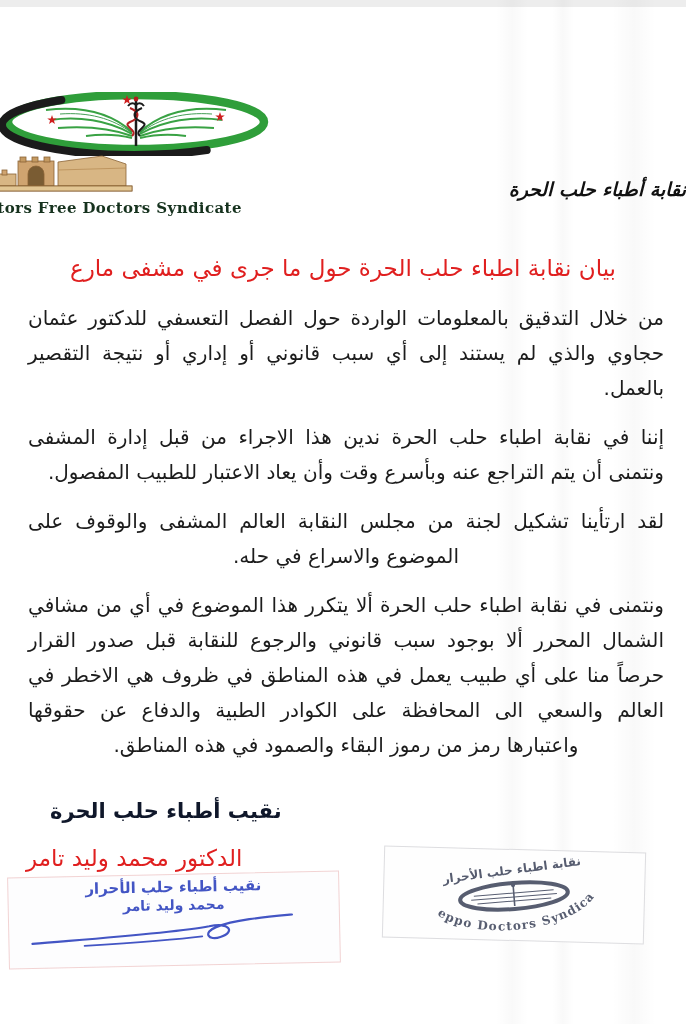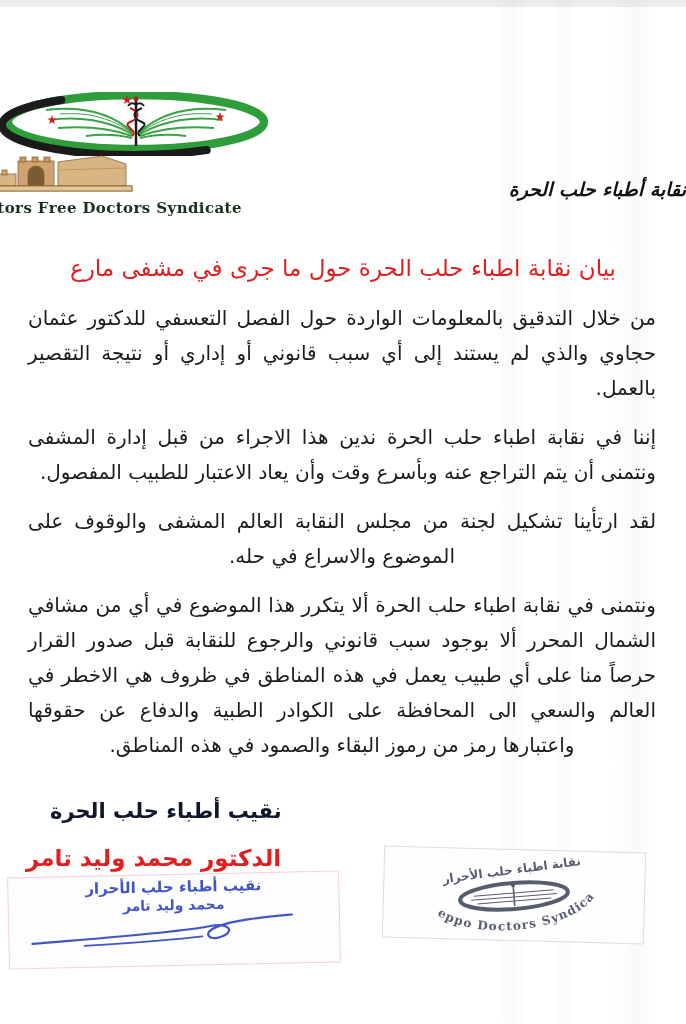--- a/index.html
+++ b/index.html
@@ -17,30 +17,30 @@
                letter-spacing:2px;color:#111;direction:rtl;}
   .logo-en{margin-top:-1px;margin-left:-36px;font-family:"DejaVu Serif", serif;font-weight:bold;
            font-size:15px;letter-spacing:0.4px;color:#16321e;}
   .citadel{margin-top:-4px;margin-left:-26px;}
 
   
   .title{position:absolute;top:255px;left:0;width:100%;text-align:center;direction:rtl;
          color:#e01f1f;font-weight:normal;font-size:23px;}
 
   
-  .body-text{position:absolute;top:301px;left:28px;right:30px;direction:rtl;color:#1c1c1c;
+  .body-text{position:absolute;top:301px;left:28px;right:22px;direction:rtl;color:#1c1c1c;
              font-size:20px;line-height:35px;text-align:justify;}
   .body-text p{margin:0 0 14px 0;}
   .body-text p.last-right{text-align-last:right;}
   .body-text p.last-center{text-align-last:center;}
   .closing{text-align:center;text-align-last:center;}
 
   
   .sig-title{position:absolute;top:799px;left:50px;color:#0f172a;font-weight:bold;font-size:21px;direction:rtl;}
-  .sig-name{position:absolute;top:845px;left:26px;color:#e01f1f;font-weight:bold;font-size:23px;direction:rtl;}
+  .sig-name{position:absolute;top:845px;left:26px;color:#e01f1f;font-weight:normal;font-size:23px;direction:rtl;}
 
   
   .stamp-left{position:absolute;left:8px;top:874px;width:332px;height:92px;background:#fdfdfe;
               border:1px solid rgba(228,160,160,0.45);transform:rotate(-1.2deg);
               text-align:center;padding-top:3px;box-sizing:border-box;}
   .stamp-left .l1{color:#4355c4;font-weight:bold;font-size:15px;direction:rtl;letter-spacing:1px;}
   .stamp-left .l2{color:#4355c4;font-weight:bold;font-size:14px;direction:rtl;letter-spacing:1px;margin-top:1px;}
 
   
   .stamp-right{position:absolute;left:383px;top:849px;width:262px;height:92px;background:#fefefe;

